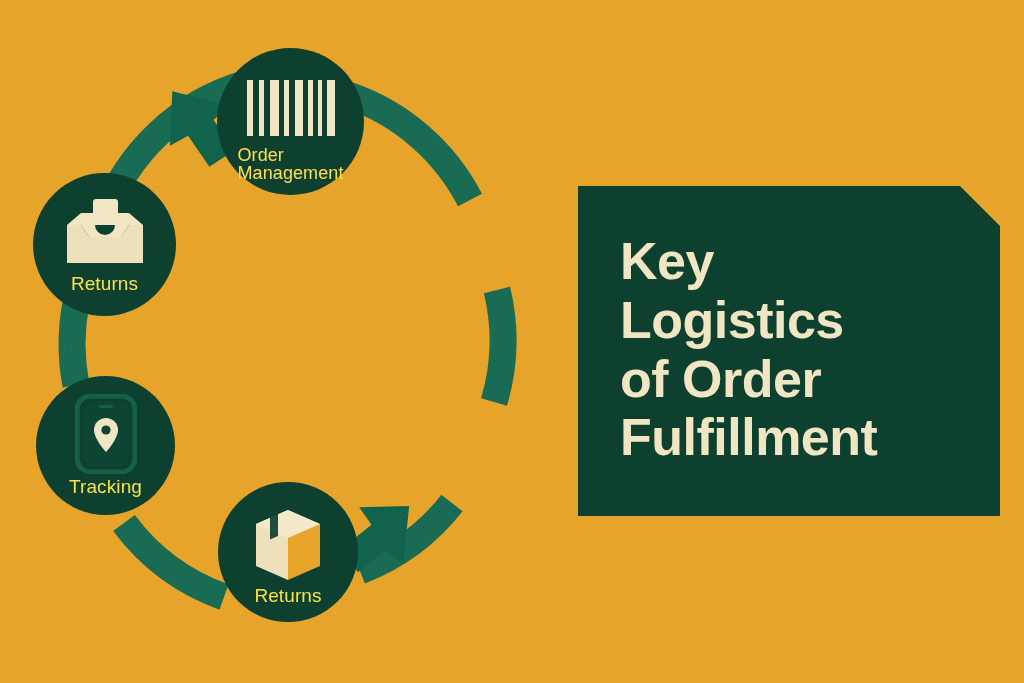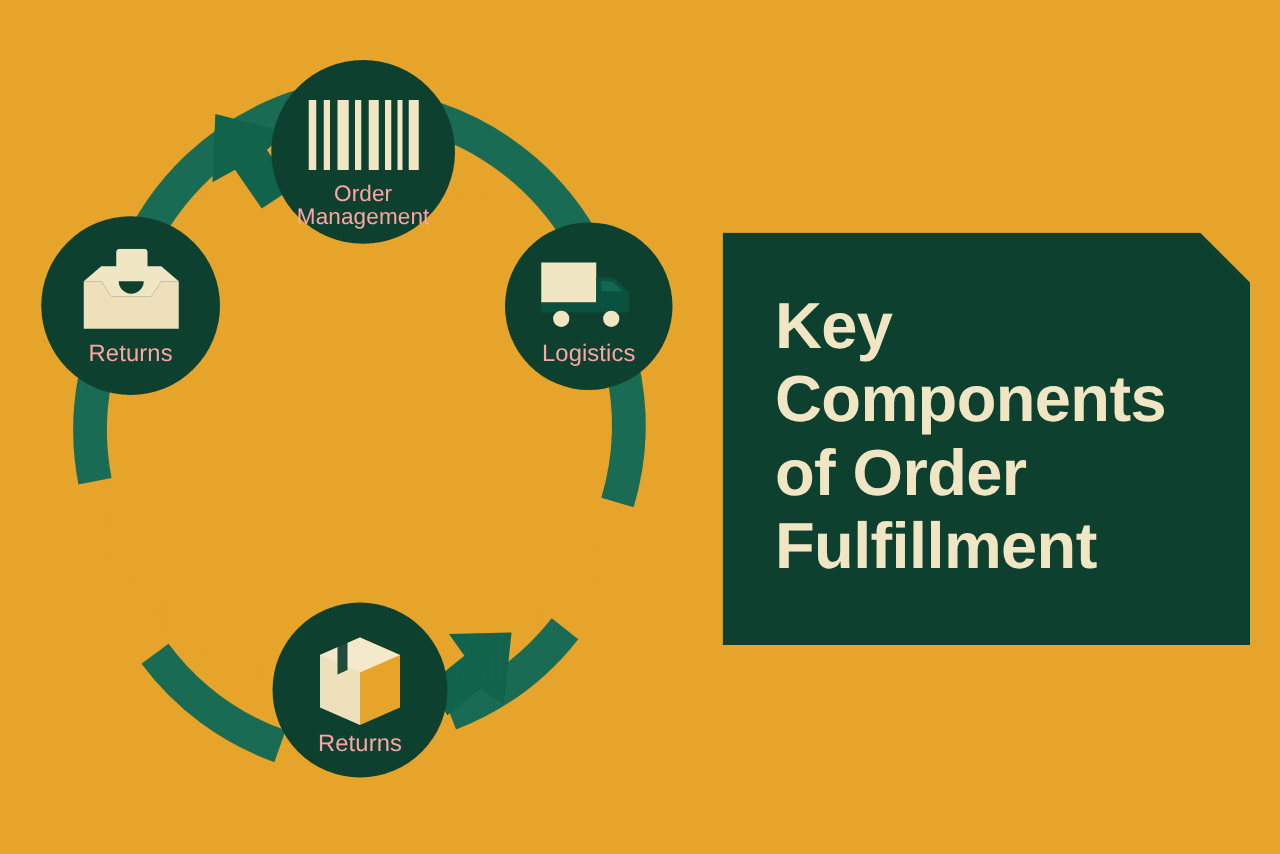--- a/index.html
+++ b/index.html
@@ -45,25 +45,24 @@
     align-items: center;
     justify-content: flex-end;
     box-sizing: border-box;
   }
   .node-icon {
     position: absolute;
     display: block;
   }
   .node-label {
     position: relative;
-    color: #fca5a5;
+    color: #fde047;
     font-size: 19px;
     font-weight: 500;
     line-height: 1.04;
-    text-align: center;
     letter-spacing: 0.1px;
     white-space: pre-line;
     z-index: 3;
   }
 
   
   #node-order-management {
     left: 217px; top: 48px; width: 147px; height: 147px;
     padding-bottom: 12px;
   }
@@ -181,70 +180,68 @@
           <rect x="50" y="0" width="8" height="56"></rect>
           <rect x="63" y="0" width="5" height="56"></rect>
           <rect x="73" y="0" width="4" height="56"></rect>
           <rect x="82" y="0" width="8" height="56"></rect>
         </g>
       </svg>
       <div class="node-label">Order
 Management</div>
     </div>
 
-    <div class="node" id="node-logistics">
-      <svg class="node-icon" width="80" height="56" viewBox="0 0 80 56">
-
-        <rect x="2" y="2" width="44" height="32" fill="#F1E6C3"></rect>
-
-        <path d="M46 14 h14 l12 12 v14 H46 Z" fill="#0B5140"></path>
-        <rect x="2" y="34" width="70" height="8" fill="#0B5140"></rect>
-        <path d="M50 17 h9 l8 8 h-17 Z" fill="#11674F"></path>
-
-        <circle cx="18" cy="47" r="6.5" fill="#F1E6C3"></circle>
-        <circle cx="58" cy="47" r="6.5" fill="#F1E6C3"></circle>
-      </svg>
-      <div class="node-label">Logistics</div>
-    </div>
 
 
     <div class="node" id="node-returns-bottom">
       <svg class="node-icon" width="80" height="80" viewBox="0 0 80 80">
 
         <path d="M8 20 L40 6 L40 48 L8 62 Z" fill="#EDE0BB"></path>
 
         <path d="M40 6 L72 20 L72 62 L40 76 Z" fill="#E6A42B"></path>
 
         <path d="M8 20 L40 34 L40 76 L8 62 Z" fill="#EDE0BB"></path>
 
         <path d="M8 20 L40 6 L72 20 L40 34 Z" fill="#F4E9CB"></path>
 
         <path d="M22 13 L30 9.5 L30 32 L22 35.5 Z" fill="#0E4030" opacity="0.92"></path>
         <path d="M22 35.5 L30 32 L30 40 L22 43.5 Z" fill="#0E4030" opacity="0"></path>
       </svg>
       <div class="node-label">Returns</div>
     </div>
 
+    <div class="node" id="node-tracking">
+      <svg class="node-icon" width="62" height="80" viewBox="0 0 62 80">
+
+        <rect x="2" y="2" width="58" height="76" rx="14" ry="14" fill="none" stroke="#14604A" stroke-width="5"></rect>
+        <rect x="8" y="8" width="46" height="64" rx="9" ry="9" fill="#0D4434"></rect>
+        <rect x="24" y="11" width="14" height="3" rx="1.5" fill="#14604A"></rect>
+
+        <path d="M31 24 a12 12 0 0 1 12 12 c0 9 -12 22 -12 22 s-12 -13 -12 -22 a12 12 0 0 1 12 -12 Z" fill="#F1E6C3"></path>
+        <circle cx="31" cy="36" r="4.6" fill="#0D4434"></circle>
+      </svg>
+      <div class="node-label">Tracking</div>
+    </div>
 
     <div class="node" id="node-returns-left">
       <svg class="node-icon" width="84" height="68" viewBox="0 0 84 68">
 
         <rect x="30" y="0" width="25" height="24" rx="3" fill="#F1E6C3"></rect>
 
         <path d="M4 26 L18 26 L26 38 L58 38 L66 26 L80 26 L80 64 L4 64 Z" fill="#EDE0BB"></path>
 
         <path d="M4 26 L18 14 L66 14 L80 26 L66 26 L58 38 L26 38 L18 26 Z" fill="#F1E6C3"></path>
 
         <path d="M32 26 a10 10 0 0 0 20 0 Z" fill="#0E4030"></path>
       </svg>
       <div class="node-label">Returns</div>
     </div>
 
   </div>
 
   <div id="title-panel">
     <h1 id="title-heading">Key
-Components
+Logistics
 of Order
 Fulfillment</h1>
   </div>
 
 </div>
 
 </body></html>

